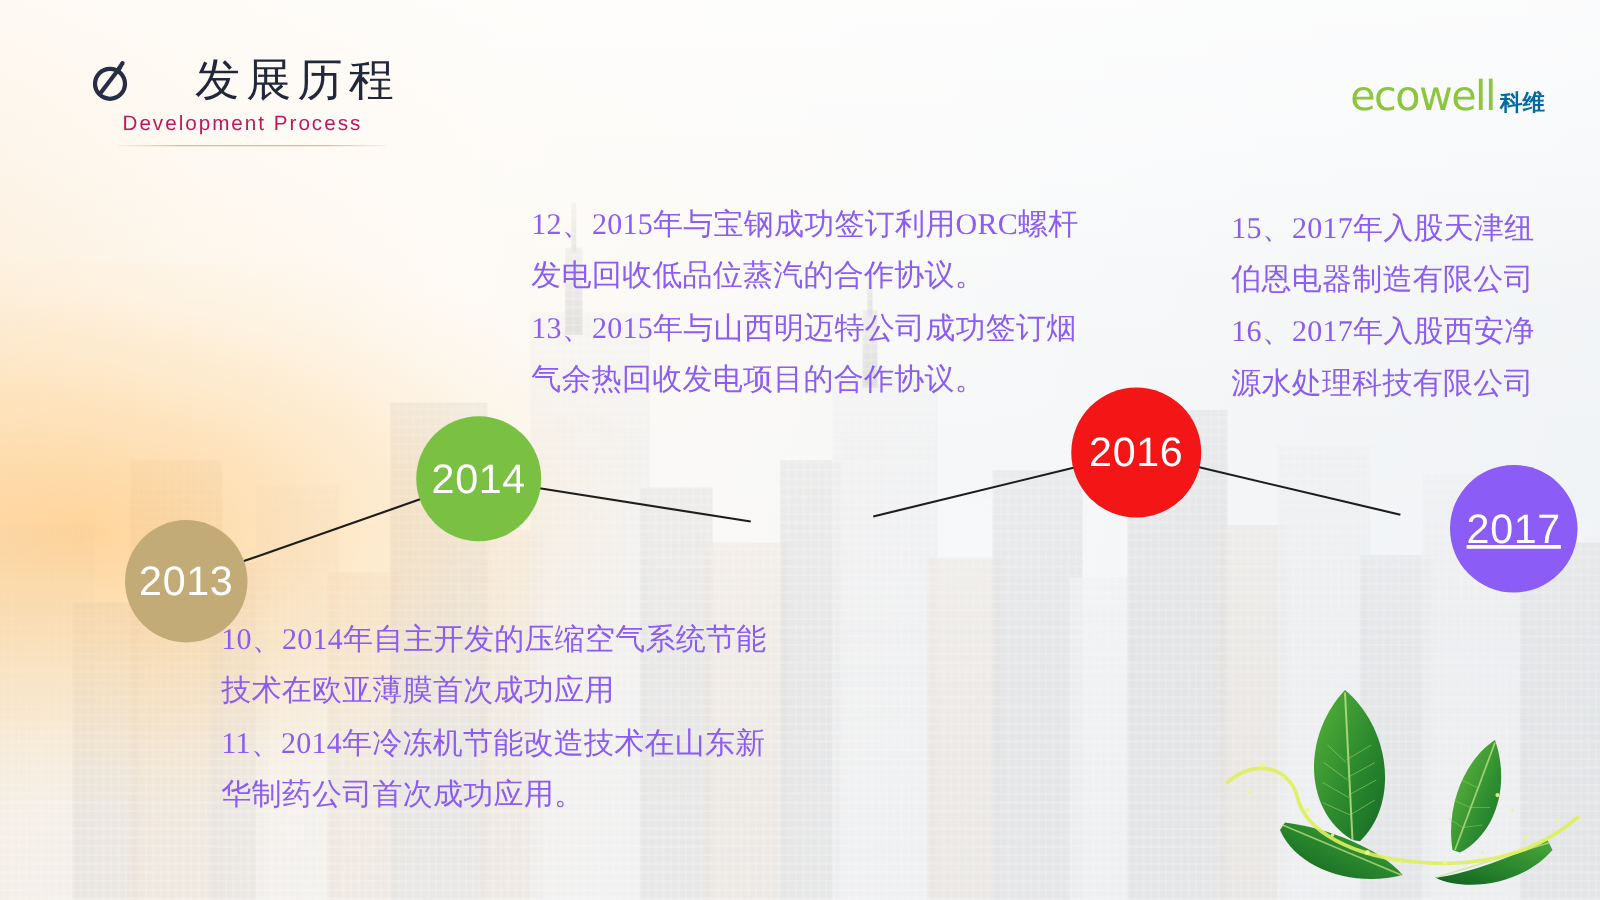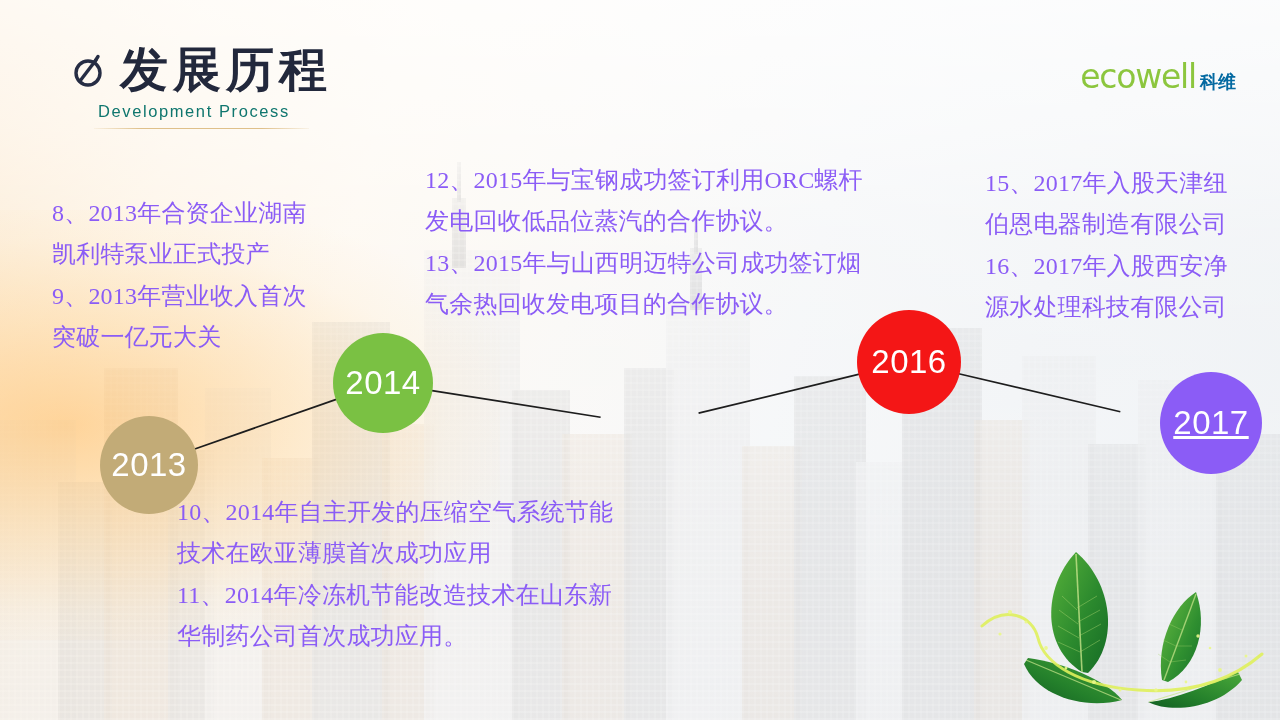--- a/index.html
+++ b/index.html
@@ -101,32 +101,33 @@
     display: flex;
     align-items: center;
     gap: 14px;
   }
   .brand-mark {
     width: 34px;
     height: 36px;
     flex: 0 0 auto;
   }
   .slide-title {
-    font-size: 48px;
-    font-weight: bold;
+    font-size: 36px;
+    font-weight: normal;
     color: #22283c;
     letter-spacing: 5px;
     line-height: 1;
     white-space: nowrap;
+    margin-left: 36px;
   }
   .slide-subtitle {
     margin-top: 8px;
     margin-left: 26px;
     font-size: 16.5px;
-    color: #0f766e;
+    color: #be185d;
     letter-spacing: 1.6px;
     font-weight: normal;
     white-space: nowrap;
   }
   .title-rule {
     margin-top: 7px;
     margin-left: 22px;
     width: 215px;
     height: 1px;
     background: linear-gradient(90deg, rgba(224,198,150,0.15) 0%, #dfc08a 22%, #dfc08a 78%, rgba(224,198,150,0.15) 100%);
@@ -277,24 +278,20 @@
         <span>2014</span>
       </div>
       <div class="node" style="left: 857px; top: 310px; width: 104px; height: 104px; background: rgb(244, 22, 22);">
         <span>2016</span>
       </div>
       <div class="node" style="left: 1160px; top: 372px; width: 102px; height: 102px; background: #8b5cf6; text-decoration: underline;">
         <span>2017</span>
       </div>
     </div>
 
-  <div class="tblock" id="block-2013" style="left:52px;  top:193px; width:330px;">8、2013年合资企业湖南
-凯利特泵业正式投产
-9、2013年营业收入首次
-突破一亿元大关</div>
 
   <div class="tblock" id="block-2015" style="left:425px; top:160px; width:520px;">12、2015年与宝钢成功签订利用ORC螺杆
 发电回收低品位蒸汽的合作协议。
 13、2015年与山西明迈特公司成功签订烟
 气余热回收发电项目的合作协议。</div>
 
   <div class="tblock" id="block-2017" style="left:985px; top:163px; width:290px;">15、2017年入股天津纽
 伯恩电器制造有限公司
 16、2017年入股西安净
 源水处理科技有限公司</div>

